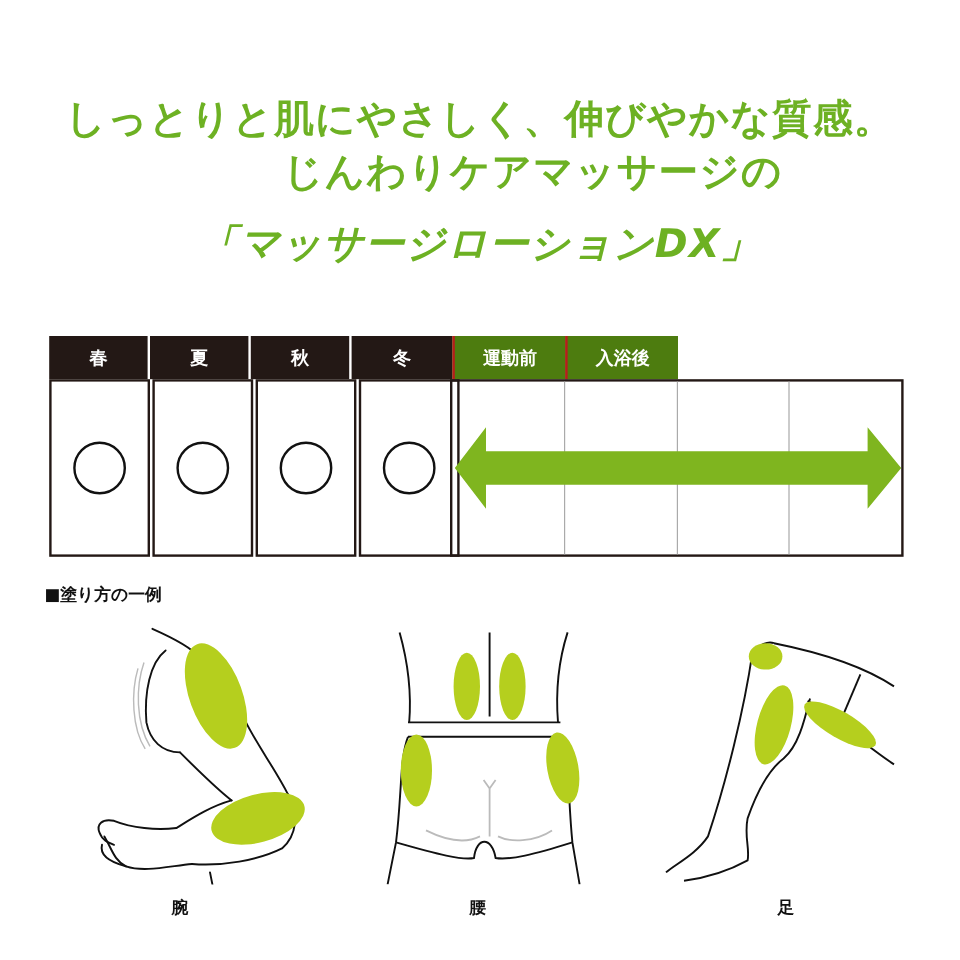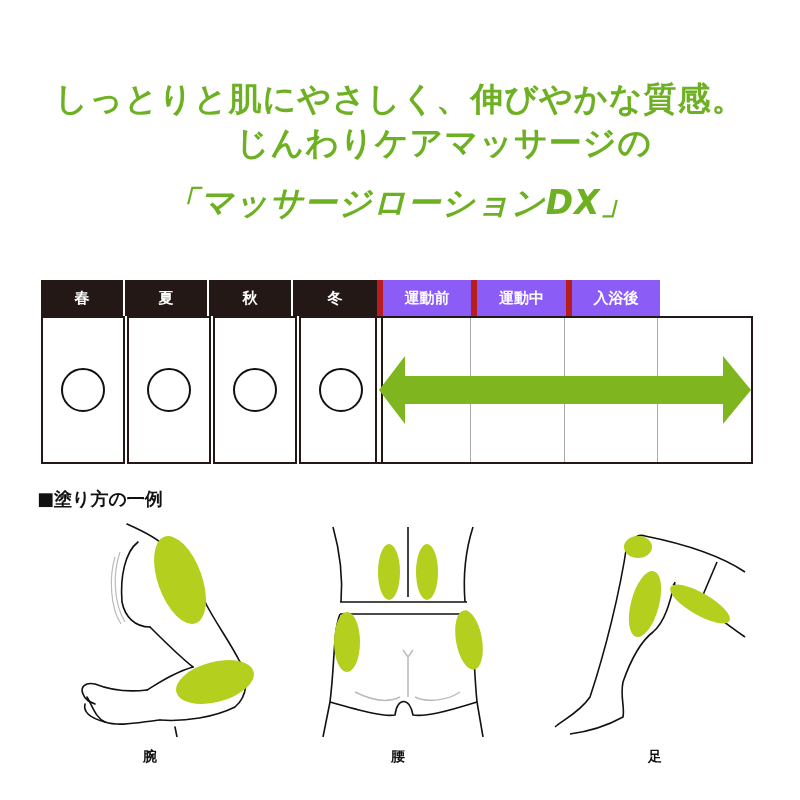--- a/index.html
+++ b/index.html
@@ -3,50 +3,49 @@
 <meta charset="utf-8">
 <style>
   html,body{margin:0;padding:0;background:#fff;}
   body{width:800px;height:800px;position:relative;overflow:hidden;font-family:"DejaVu Sans","Liberation Sans",sans-serif;}
   .headline{position:absolute;left:0;width:800px;text-align:center;color:#6db123;font-weight:bold;font-size:33px;letter-spacing:1px;line-height:40px;}
   .h1{top:79px;} .h2{top:123px;padding-left:44px;} .h3{top:183px;font-style:italic;}
   .table{position:absolute;left:41px;top:280px;width:712px;}
   .thead{display:flex;height:36px;}
   .th{height:36px;display:flex;align-items:center;justify-content:center;color:#fff;font-weight:bold;font-size:15px;box-sizing:border-box;}
   .th.dark{background:#231815;width:82px;margin-right:2px;}
-  .th.gray{background:#8b5cf6;border-left:6px solid #b91c1c;}
+  .th.gray{background:#4d7c0f;border-left:2px solid #b91c1c;}
   .tbody{position:absolute;top:36px;left:0;height:148px;width:712px;display:flex;}
   .season{width:80px;height:144px;border:2px solid #231815;margin-right:0;background:#fff;display:flex;align-items:center;justify-content:center;box-sizing:content-box;}
   .season + .season{border-left:2px solid #231815;margin-left:2px;}
   .circle{width:40px;height:40px;border:2px solid #111;border-radius:50%;}
   .timing{position:absolute;left:334px;top:0;width:374px;height:144px;border:2px solid #231815;display:flex;}
   .tcell{flex:1;border-left:1px solid #aaa;}
   .tcell:first-child{border-left:none;}
   .arrow{position:absolute;left:0;top:0;}
-  .section-label{position:absolute;left:37px;top:487px;font-size:18px;font-weight:bold;color:#111;}
+  .section-label{position:absolute;left:37px;top:487px;font-size:14px;font-weight:bold;color:#111;}
   .fig{position:absolute;}
   .caption{position:absolute;top:748px;font-size:14px;font-weight:bold;color:#111;}
 </style>
 </head>
 <body>
 
 <div>
   <div class="headline h1">しっとりと肌にやさしく、伸びやかな質感。</div>
   <div class="headline h2">じんわりケアマッサージの</div>
   <div class="headline h3">「マッサージローションDX」</div>
 </div>
 
 <div class="table">
   <div class="thead">
     <div class="th dark">春</div>
     <div class="th dark">夏</div>
     <div class="th dark">秋</div>
     <div class="th dark" style="margin-right:0;width:84px;">冬</div>
     <div class="th gray" style="width:94px;">運動前</div>
-    <div class="th gray" style="width:95px;">運動中</div>
     <div class="th gray" style="width:94px;">入浴後</div>
   </div>
   <div class="tbody">
     <div class="season">
         <div class="circle"></div>
       </div>
     <div class="season">
         <div class="circle"></div>
       </div>
     <div class="season">

